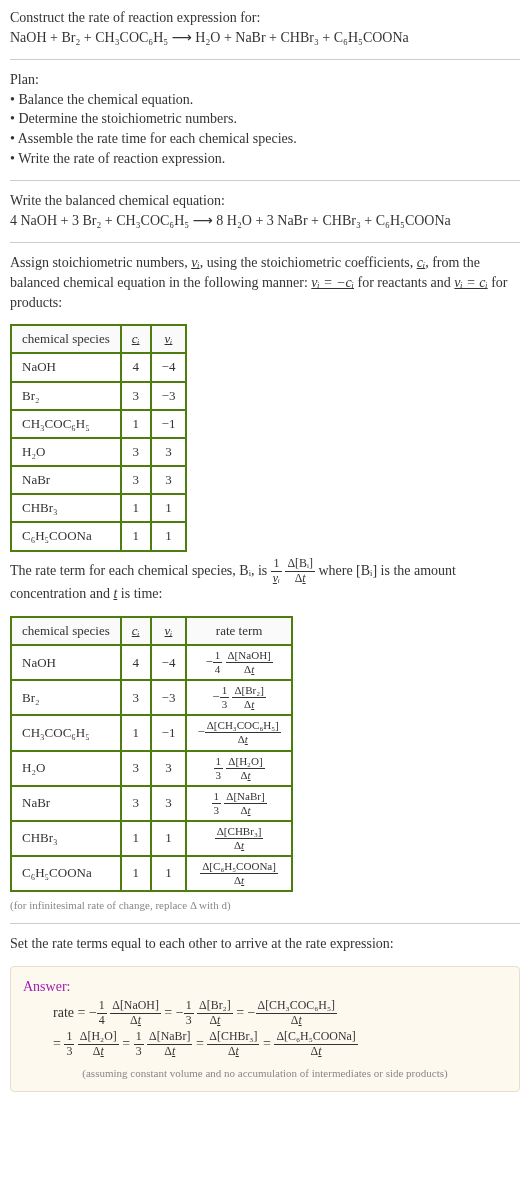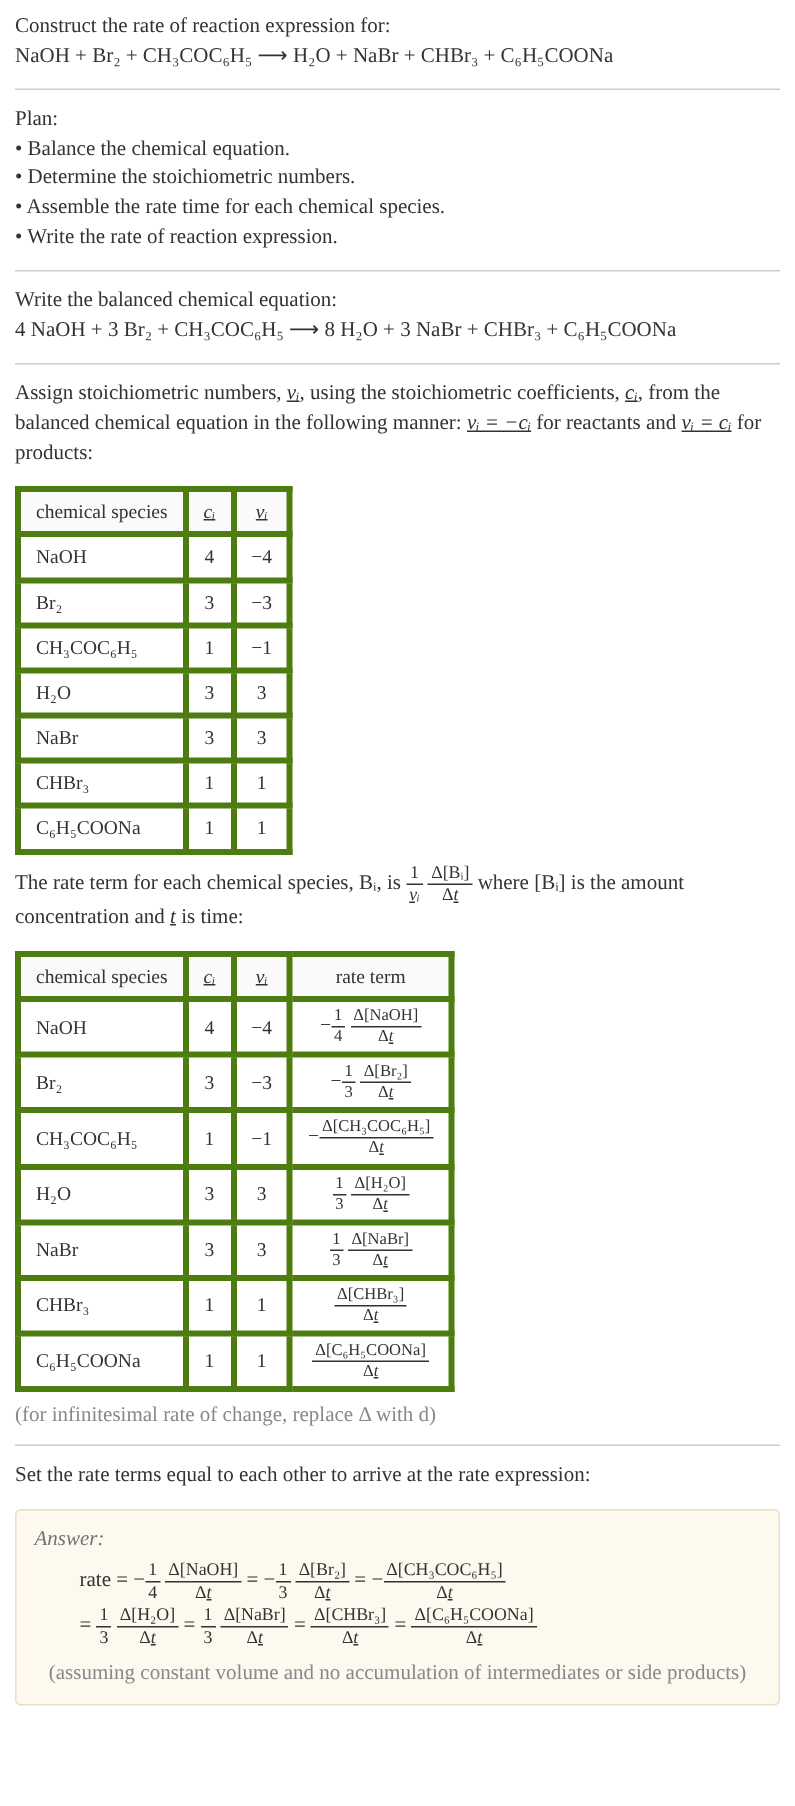--- a/index.html
+++ b/index.html
@@ -22,35 +22,35 @@
   line-height: 1;
 }
 .frac .num { display: block; border-bottom: 1px solid #333; padding: 0 2px 1px; }
 .frac .den { display: block; padding: 1px 2px 0; }
 table.data {
   border-collapse: collapse;
   margin: 6px 0;
   font-size: 13px;
 }
 table.data th, table.data td {
-  border: 4px solid #4d7c0f;
+  border: 2px solid #4d7c0f;
   padding: 4px 10px;
   text-align: center;
   vertical-align: middle;
 }
 table.data th { font-weight: normal; background: #fafafa; }
-.note { color: #888; font-size: 14px; margin-top: 4px; }
+.note { color: #888; font-size: 11px; margin-top: 4px; }
 .answer-box {
   background: #fef9ef;
   border: 1px solid #e8dfc8;
   border-radius: 4px;
   padding: 10px 12px;
   margin-top: 6px;
 }
-.answer-box .label { color: #737373; margin-bottom: 4px; font-style: italic; }
+.answer-box .label { color: #a21caf; margin-bottom: 4px; }
 .indent { margin-left: 30px; }
 .ital { font-style: italic; text-decoration: underline; }
 </style>
 </head>
 <body>
 
 <div class="section">
   <div>Construct the rate of reaction expression for:</div>
   <div>NaOH + Br₂ + CH₃COC₆H₅  ⟶  H₂O + NaBr + CHBr₃ + C₆H₅COONa</div>
 </div>

